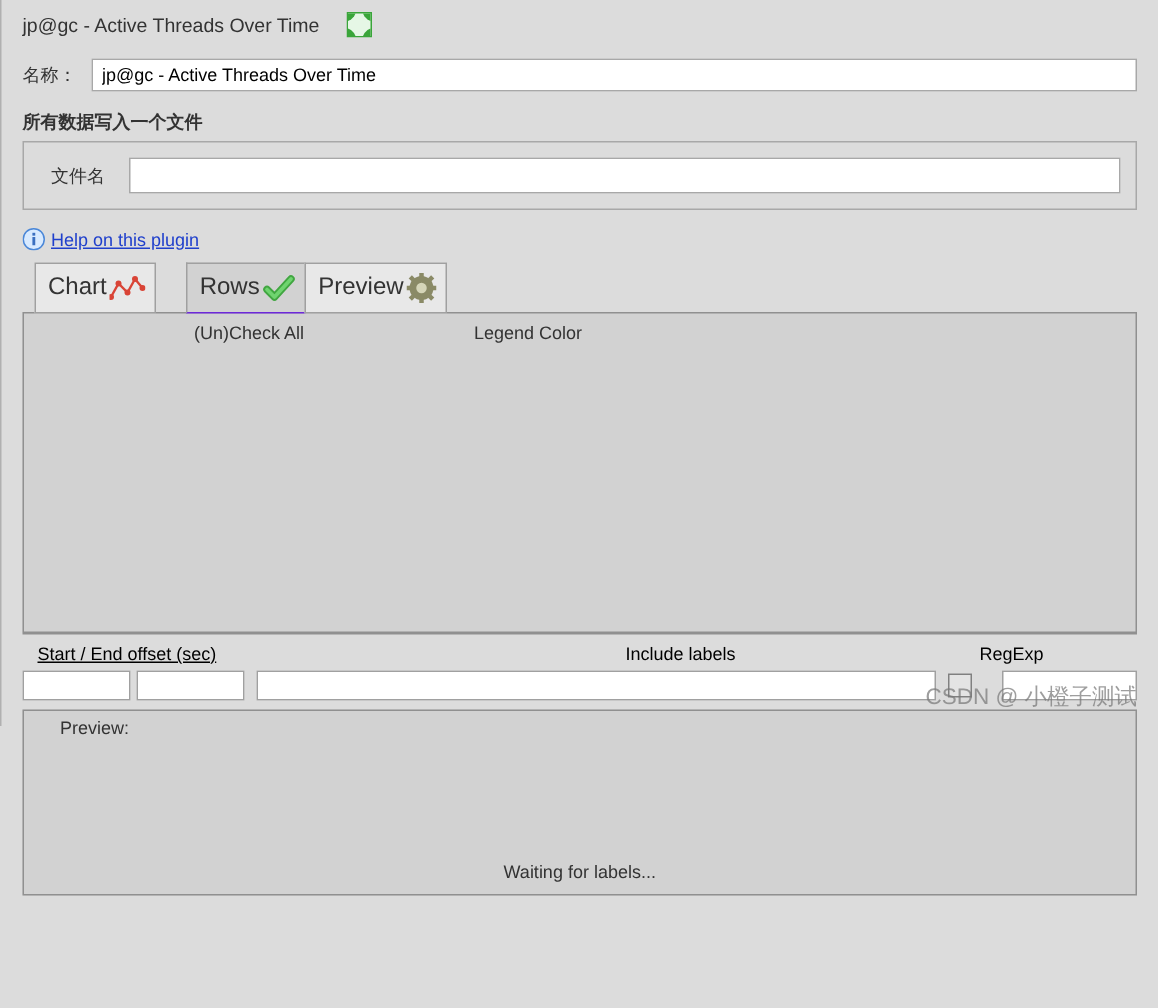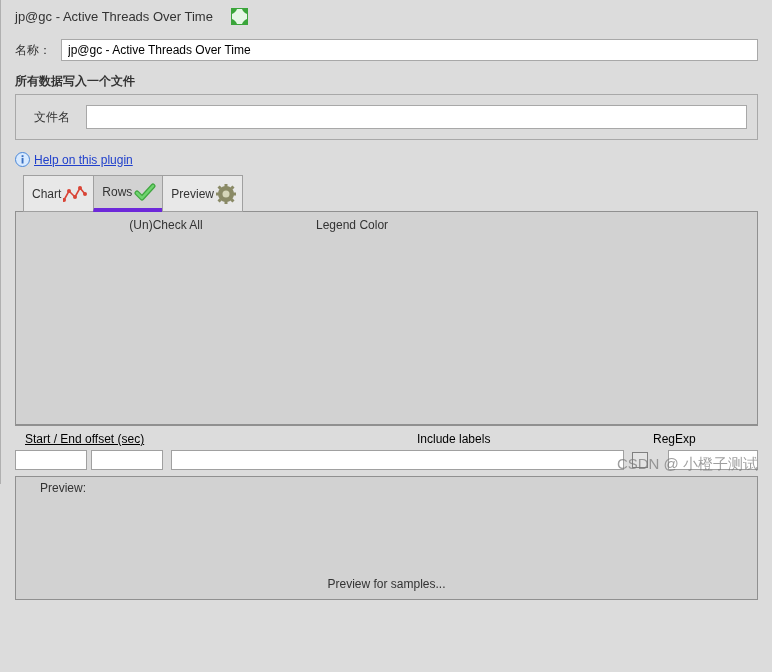--- a/index.html
+++ b/index.html
@@ -88,27 +88,28 @@
       z-index: 2;
     }
     .tab {
       display: flex;
       align-items: center;
       gap: 2px;
       border: 1px solid #a0a0a0;
       padding: 6px 6px 6px 8px;
       background: #e8e8e8;
       margin-right: -1px;
-      font-size: 12px;
+      font-size: 16px;
       color: #333;
       cursor: pointer;
     }
     .tab.active {
       background: #d2d2d2;
-      border-bottom: 4px solid #6d28d9;
+      border-bottom: 1px solid #6d28d9;
+      margin-left: 21px;
     }
     .tab-panel {
       margin: -1px 14px 0 14px;
       border: 1px solid #909090;
       background: #d2d2d2;
       position: relative;
       z-index: 1;
     }
     .panel-headers {
       display: flex;
@@ -296,17 +297,17 @@
   <div class="offsets-inputs-row">
     <input class="small-input" type="text" value="" style="">
     <input class="small-input" type="text" style="margin-right: 4px;" value="">
     <input class="wide-input" type="text" value="" style="">
     <div class="checkbox-box"></div>
     <input class="end-input" type="text" value="" style="">
   </div>
 
   <div class="preview-box">
     <div class="preview-label">Preview:</div>
-    <div class="preview-status">Preview for samples...</div>
+    <div class="preview-status">Waiting for labels...</div>
   </div>
 
   <div class="watermark">CSDN @ 小橙子测试</div>
 </div>
 
 </body></html>

